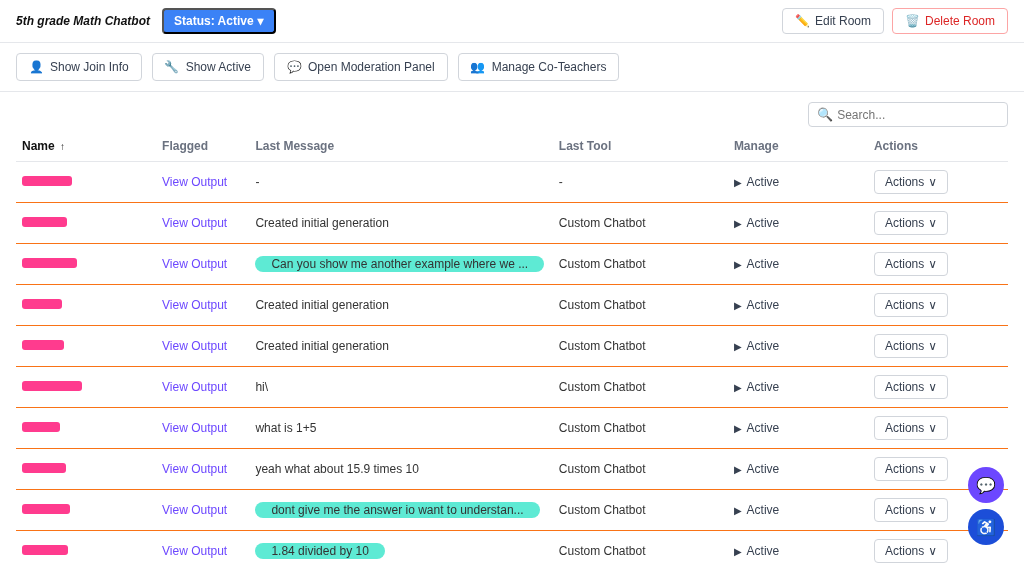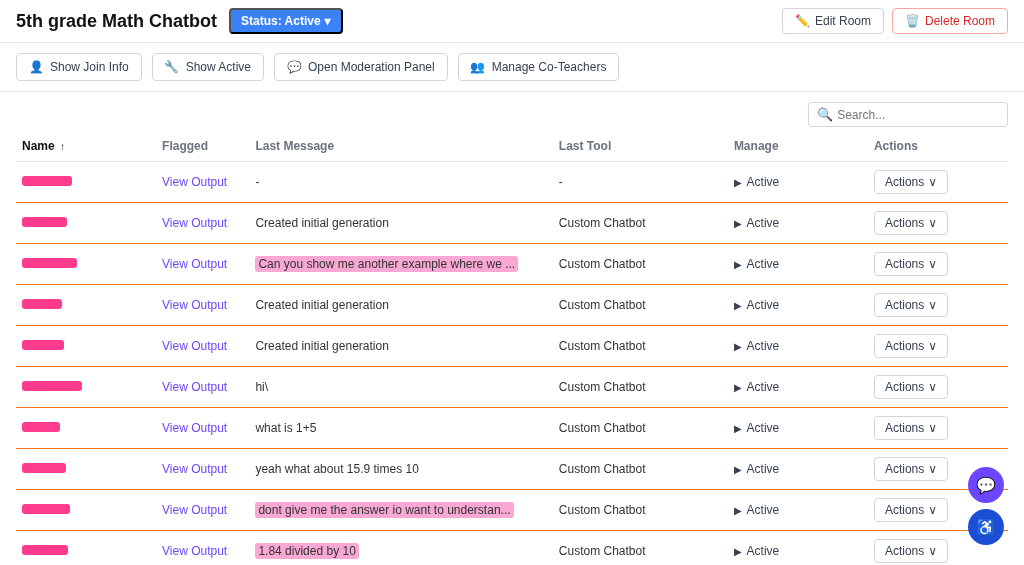--- a/index.html
+++ b/index.html
@@ -1,21 +1,21 @@
 <!DOCTYPE html>
 <html><head>
   <meta charset="utf-8">
   <style>
     * { box-sizing: border-box; margin: 0; padding: 0; }
     body { font-family: -apple-system, BlinkMacSystemFont, 'Segoe UI', sans-serif; font-size: 13px; background: #fff; color: #333; }
 
     
     .header { display: flex; align-items: center; justify-content: space-between; padding: 8px 16px; border-bottom: 1px solid #e5e7eb; }
     .header-left { display: flex; align-items: center; gap: 12px; }
-    .header-title { font-size: 18px; font-weight: 700; color: #111; }
+    .header-title { font-size: 12px; font-weight: 700; color: #111; font-style: italic; }
     .status-badge { background: #3b82f6; color: #fff; font-size: 12px; font-weight: 600; padding: 4px 10px; border-radius: 4px; display: flex; align-items: center; gap: 4px; cursor: pointer; }
     .header-right { display: flex; gap: 8px; }
     .btn-edit { display: flex; align-items: center; gap: 5px; padding: 5px 12px; border: 1px solid #d1d5db; border-radius: 4px; background: #fff; cursor: pointer; font-size: 12px; color: #374151; }
     .btn-delete { display: flex; align-items: center; gap: 5px; padding: 5px 12px; border: 1px solid #fca5a5; border-radius: 4px; background: #fff; cursor: pointer; font-size: 12px; color: #dc2626; }
 
     
     .toolbar { display: flex; align-items: center; gap: 10px; padding: 10px 16px; border-bottom: 1px solid #e5e7eb; }
     .toolbar-btn { display: flex; align-items: center; gap: 6px; padding: 6px 12px; border: 1px solid #d1d5db; border-radius: 4px; background: #fff; cursor: pointer; font-size: 12px; color: #374151; white-space: nowrap; }
 
     
@@ -34,21 +34,21 @@
     .col-name { width: 120px; }
     .col-flagged { width: 80px; }
     .col-last-message { width: 260px; }
     .col-last-tool { width: 150px; }
     .col-status { width: 120px; }
     .col-actions { width: 120px; }
 
     .redacted-bar { display: inline-block; height: 10px; border-radius: 3px; background: #ff3b8e; }
     .view-output-link { color: #6c47ff; cursor: pointer; font-weight: 500; }
 
-    .highlight-yellow { background: #f9a8d4; border-radius: 3px; padding: 1px 3px; }
+    .highlight-yellow { background: #5eead4; border-radius: 8px; padding: 1px 16px; }
 
     .status-active { display: flex; align-items: center; gap: 5px; color: #374151; }
     .play-icon { color: #374151; font-size: 10px; }
 
     .actions-btn { display: flex; align-items: center; gap: 4px; padding: 4px 10px; border: 1px solid #d1d5db; border-radius: 4px; background: #fff; cursor: pointer; font-size: 12px; color: #374151; }
 
     .accessibility-btn { position: fixed; bottom: 20px; right: 20px; width: 36px; height: 36px; border-radius: 50%; background: #1c4ed8; color: #fff; border: none; cursor: pointer; font-size: 16px; display: flex; align-items: center; justify-content: center; }
     .chat-btn { position: fixed; bottom: 60px; right: 20px; width: 36px; height: 36px; border-radius: 50%; background: #6c47ff; color: #fff; border: none; cursor: pointer; font-size: 16px; display: flex; align-items: center; justify-content: center; }
 
     .sort-arrow { font-size: 10px; margin-left: 2px; }

